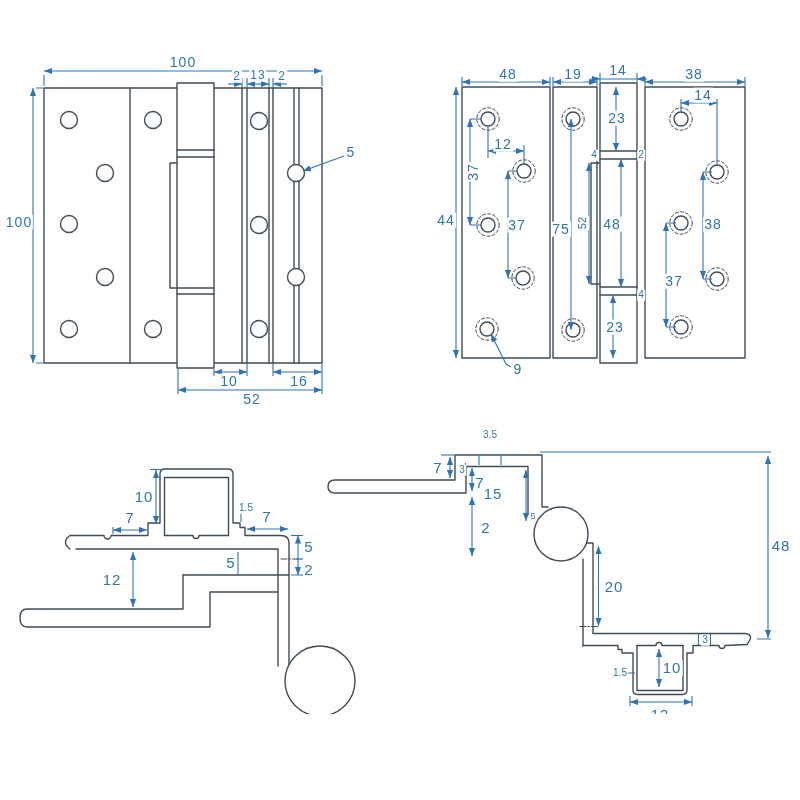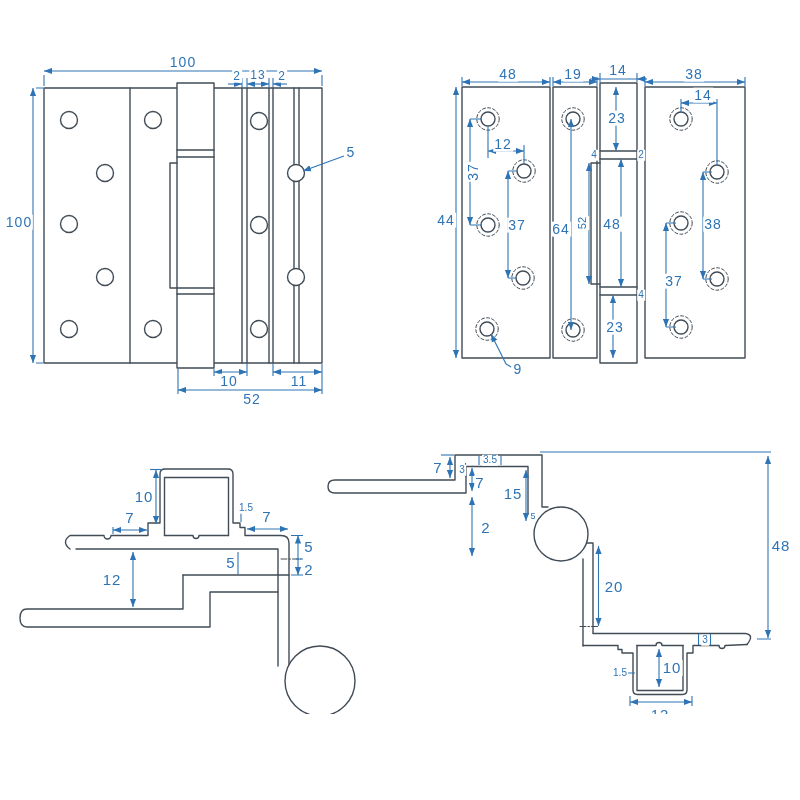--- a/index.html
+++ b/index.html
@@ -196,34 +196,34 @@
 </svg>
 
 <div>
   <span class="dim" style="left:183px;top:62px">100</span>
   <span class="dim" style="left:19px;top:222px">100</span>
   <span class="dim md" style="left:237px;top:76px">2</span>
   <span class="dim md" style="left:258px;top:75px">13</span>
   <span class="dim md" style="left:282px;top:76px">2</span>
   <span class="dim" style="left:351px;top:152px">5</span>
   <span class="dim" style="left:229px;top:381px">10</span>
-  <span class="dim" style="left:299px;top:381px">11</span>
+  <span class="dim" style="left:299px;top:381px">16</span>
   <span class="dim" style="left:252px;top:399px">52</span>
 </div>
 
 <div>
   <span class="dim" style="left:508px;top:74px">48</span>
   <span class="dim" style="left:573px;top:74px">19</span>
   <span class="dim" style="left:618px;top:70px">14</span>
   <span class="dim" style="left:694px;top:74px">38</span>
   <span class="dim" style="left:446px;top:220px">44</span>
   <span class="dim rot" style="left:473px;top:172px">37</span>
   <span class="dim" style="left:503px;top:144px">12</span>
   <span class="dim" style="left:517px;top:225px">37</span>
-  <span class="dim" style="left:561px;top:229px">64</span>
+  <span class="dim" style="left:561px;top:229px">75</span>
   <span class="dim" style="left:617px;top:118px">23</span>
   <span class="dim sm" style="left:594px;top:155px">4</span>
   <span class="dim sm" style="left:641px;top:155px">2</span>
   <span class="dim rot11" style="left:583px;top:223px">52</span>
   <span class="dim" style="left:612px;top:224px">48</span>
   <span class="dim sm" style="left:641px;top:295px">4</span>
   <span class="dim" style="left:615px;top:327px">23</span>
   <span class="dim" style="left:703px;top:95px">14</span>
   <span class="dim" style="left:713px;top:224px">38</span>
   <span class="dim" style="left:674px;top:281px">37</span>
@@ -236,24 +236,24 @@
   <span class="dim sm" style="left:246px;top:508px">1.5</span>
   <span class="dim lg" style="left:267px;top:517px">7</span>
   <span class="dim lg" style="left:309px;top:547px">5</span>
   <span class="dim lg" style="left:309px;top:570px">2</span>
   <span class="dim lg" style="left:231px;top:563px">5</span>
   <span class="dim lg" style="left:112px;top:580px">12</span>
 </div>
 
 <div>
   <span class="dim lg" style="left:438px;top:468px">7</span>
-  <span class="dim sm" style="left:490px;top:460px">3.5</span>
+  <span class="dim sm" style="left:490px;top:435px">3.5</span>
   <span class="dim sm" style="left:462px;top:470px">3</span>
   <span class="dim lg" style="left:480px;top:483px">7</span>
-  <span class="dim lg" style="left:513px;top:494px">15</span>
+  <span class="dim lg" style="left:493px;top:494px">15</span>
   <span class="dim xs" style="left:533px;top:517px">5</span>
   <span class="dim lg" style="left:486px;top:528px">2</span>
   <span class="dim lg" style="left:614px;top:587px">20</span>
   <span class="dim lg" style="left:781px;top:546px">48</span>
   <span class="dim sm" style="left:705px;top:640px">3</span>
   <span class="dim sm" style="left:620px;top:673px">1.5</span>
   <span class="dim lg" style="left:672px;top:668px">10</span>
   <span class="dim lg" style="left:660px;top:715px">13</span>
 </div>
 </div>

